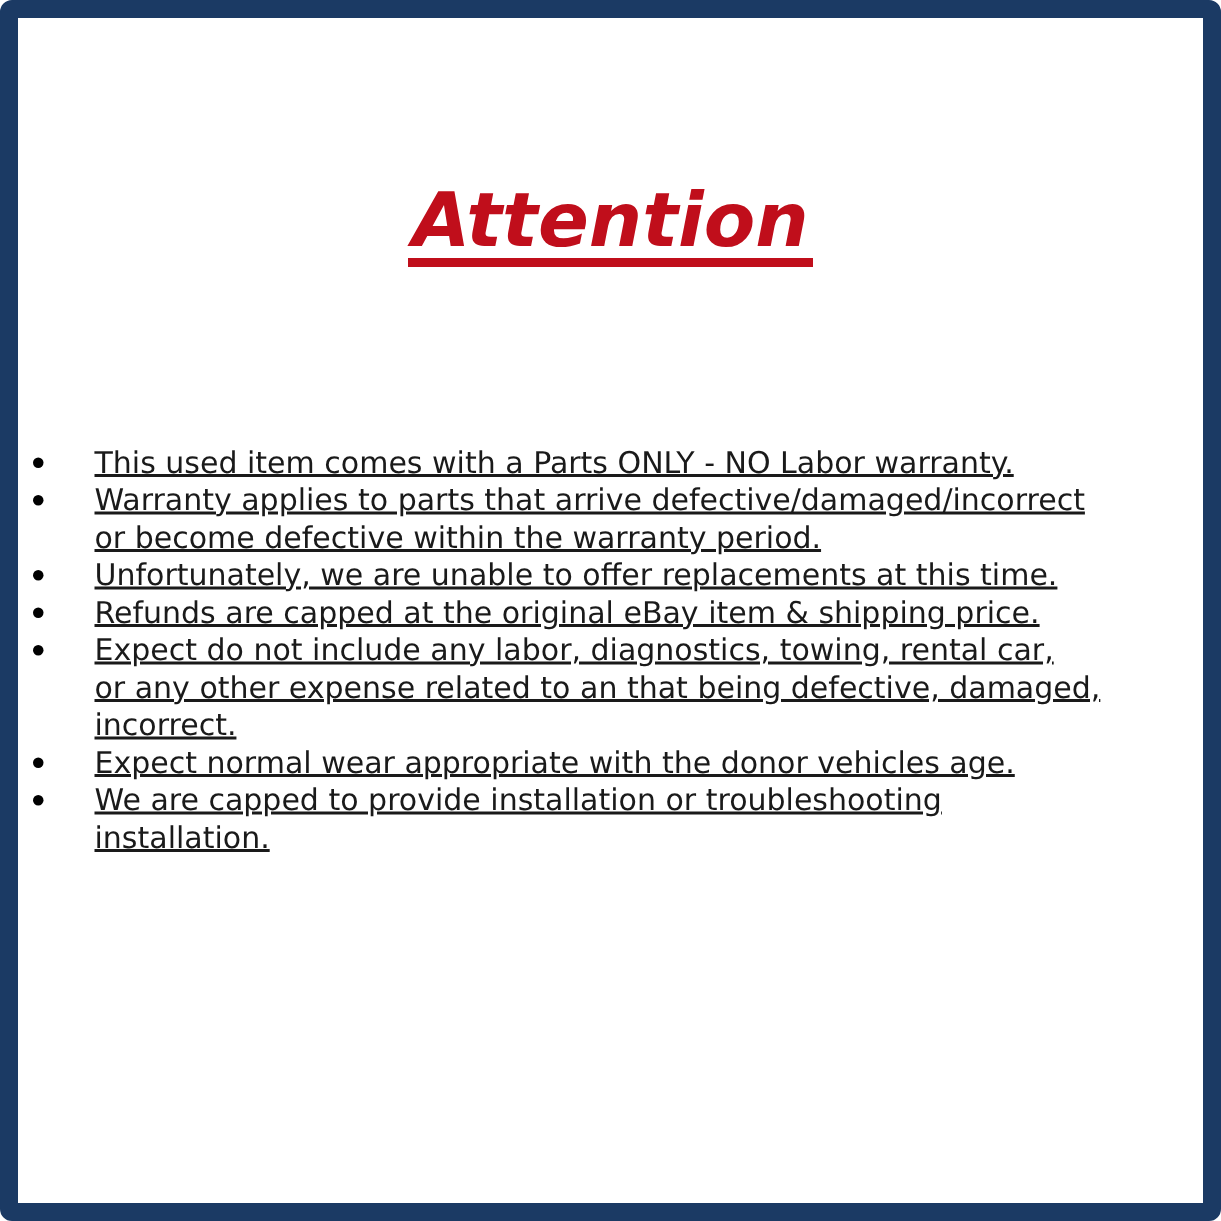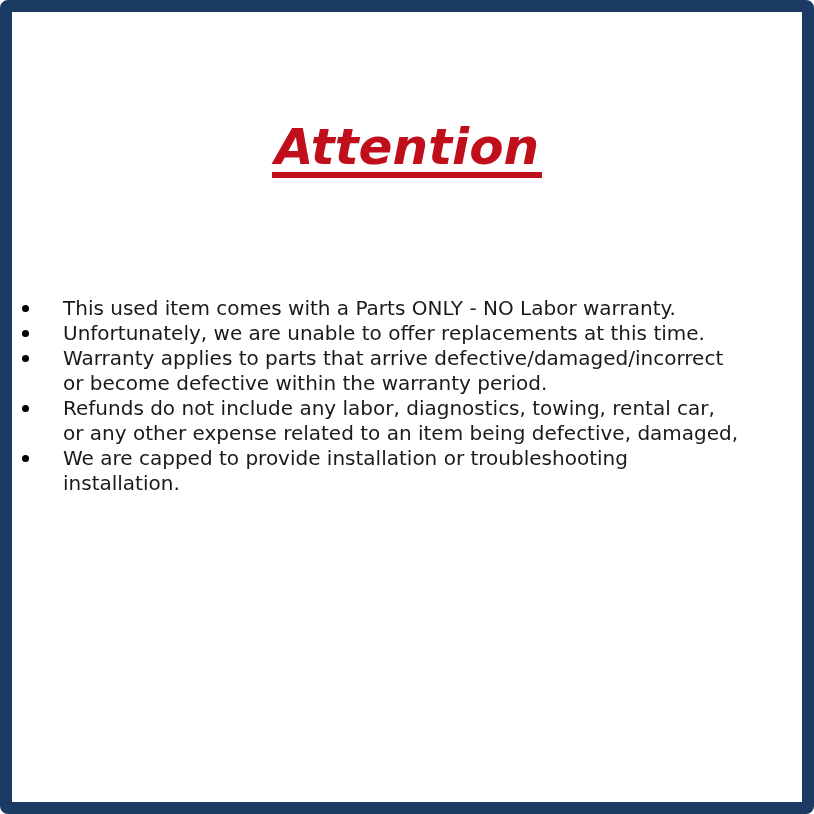--- a/index.html
+++ b/index.html
@@ -50,56 +50,66 @@
     left: 10px;
     top: 9px;
     width: 7px;
     height: 7px;
     border-radius: 50%;
     background: #000000;
   }
   .line {
     display: block;
     white-space: nowrap;
+    text-decoration: underline;
   }
 </style>
 </head>
 <body>
 
 <div class="page">
 
   <div class="heading-wrap">
     <span class="heading">Attention</span>
   </div>
 
   <ul class="terms">
 
     <li>
       <span class="bullet"></span>
       <span class="line">This used item comes with a Parts ONLY - NO Labor warranty.</span>
     </li>
 
     <li>
       <span class="bullet"></span>
+      <span class="line">Warranty applies to parts that arrive defective/damaged/incorrect</span>
+      <span class="line">or become defective within the warranty period.</span>
+    </li>
+
+    <li>
+      <span class="bullet"></span>
       <span class="line">Unfortunately, we are unable to offer replacements at this time.</span>
     </li>
 
     <li>
       <span class="bullet"></span>
-      <span class="line">Warranty applies to parts that arrive defective/damaged/incorrect</span>
-      <span class="line">or become defective within the warranty period.</span>
+      <span class="line">Refunds are capped at the original eBay item &amp; shipping price.</span>
     </li>
-
 
     <li>
       <span class="bullet"></span>
-      <span class="line">Refunds do not include any labor, diagnostics, towing, rental car,</span>
-      <span class="line">or any other expense related to an item being defective, damaged,</span>
+      <span class="line">Expect do not include any labor, diagnostics, towing, rental car,</span>
+      <span class="line">or any other expense related to an that being defective, damaged,</span>
+      <span class="line">incorrect.</span>
     </li>
 
+    <li>
+      <span class="bullet"></span>
+      <span class="line">Expect normal wear appropriate with the donor vehicles age.</span>
+    </li>
 
     <li>
       <span class="bullet"></span>
       <span class="line">We are capped to provide installation or troubleshooting</span>
       <span class="line">installation.</span>
     </li>
 
   </ul>
 </div>
 

